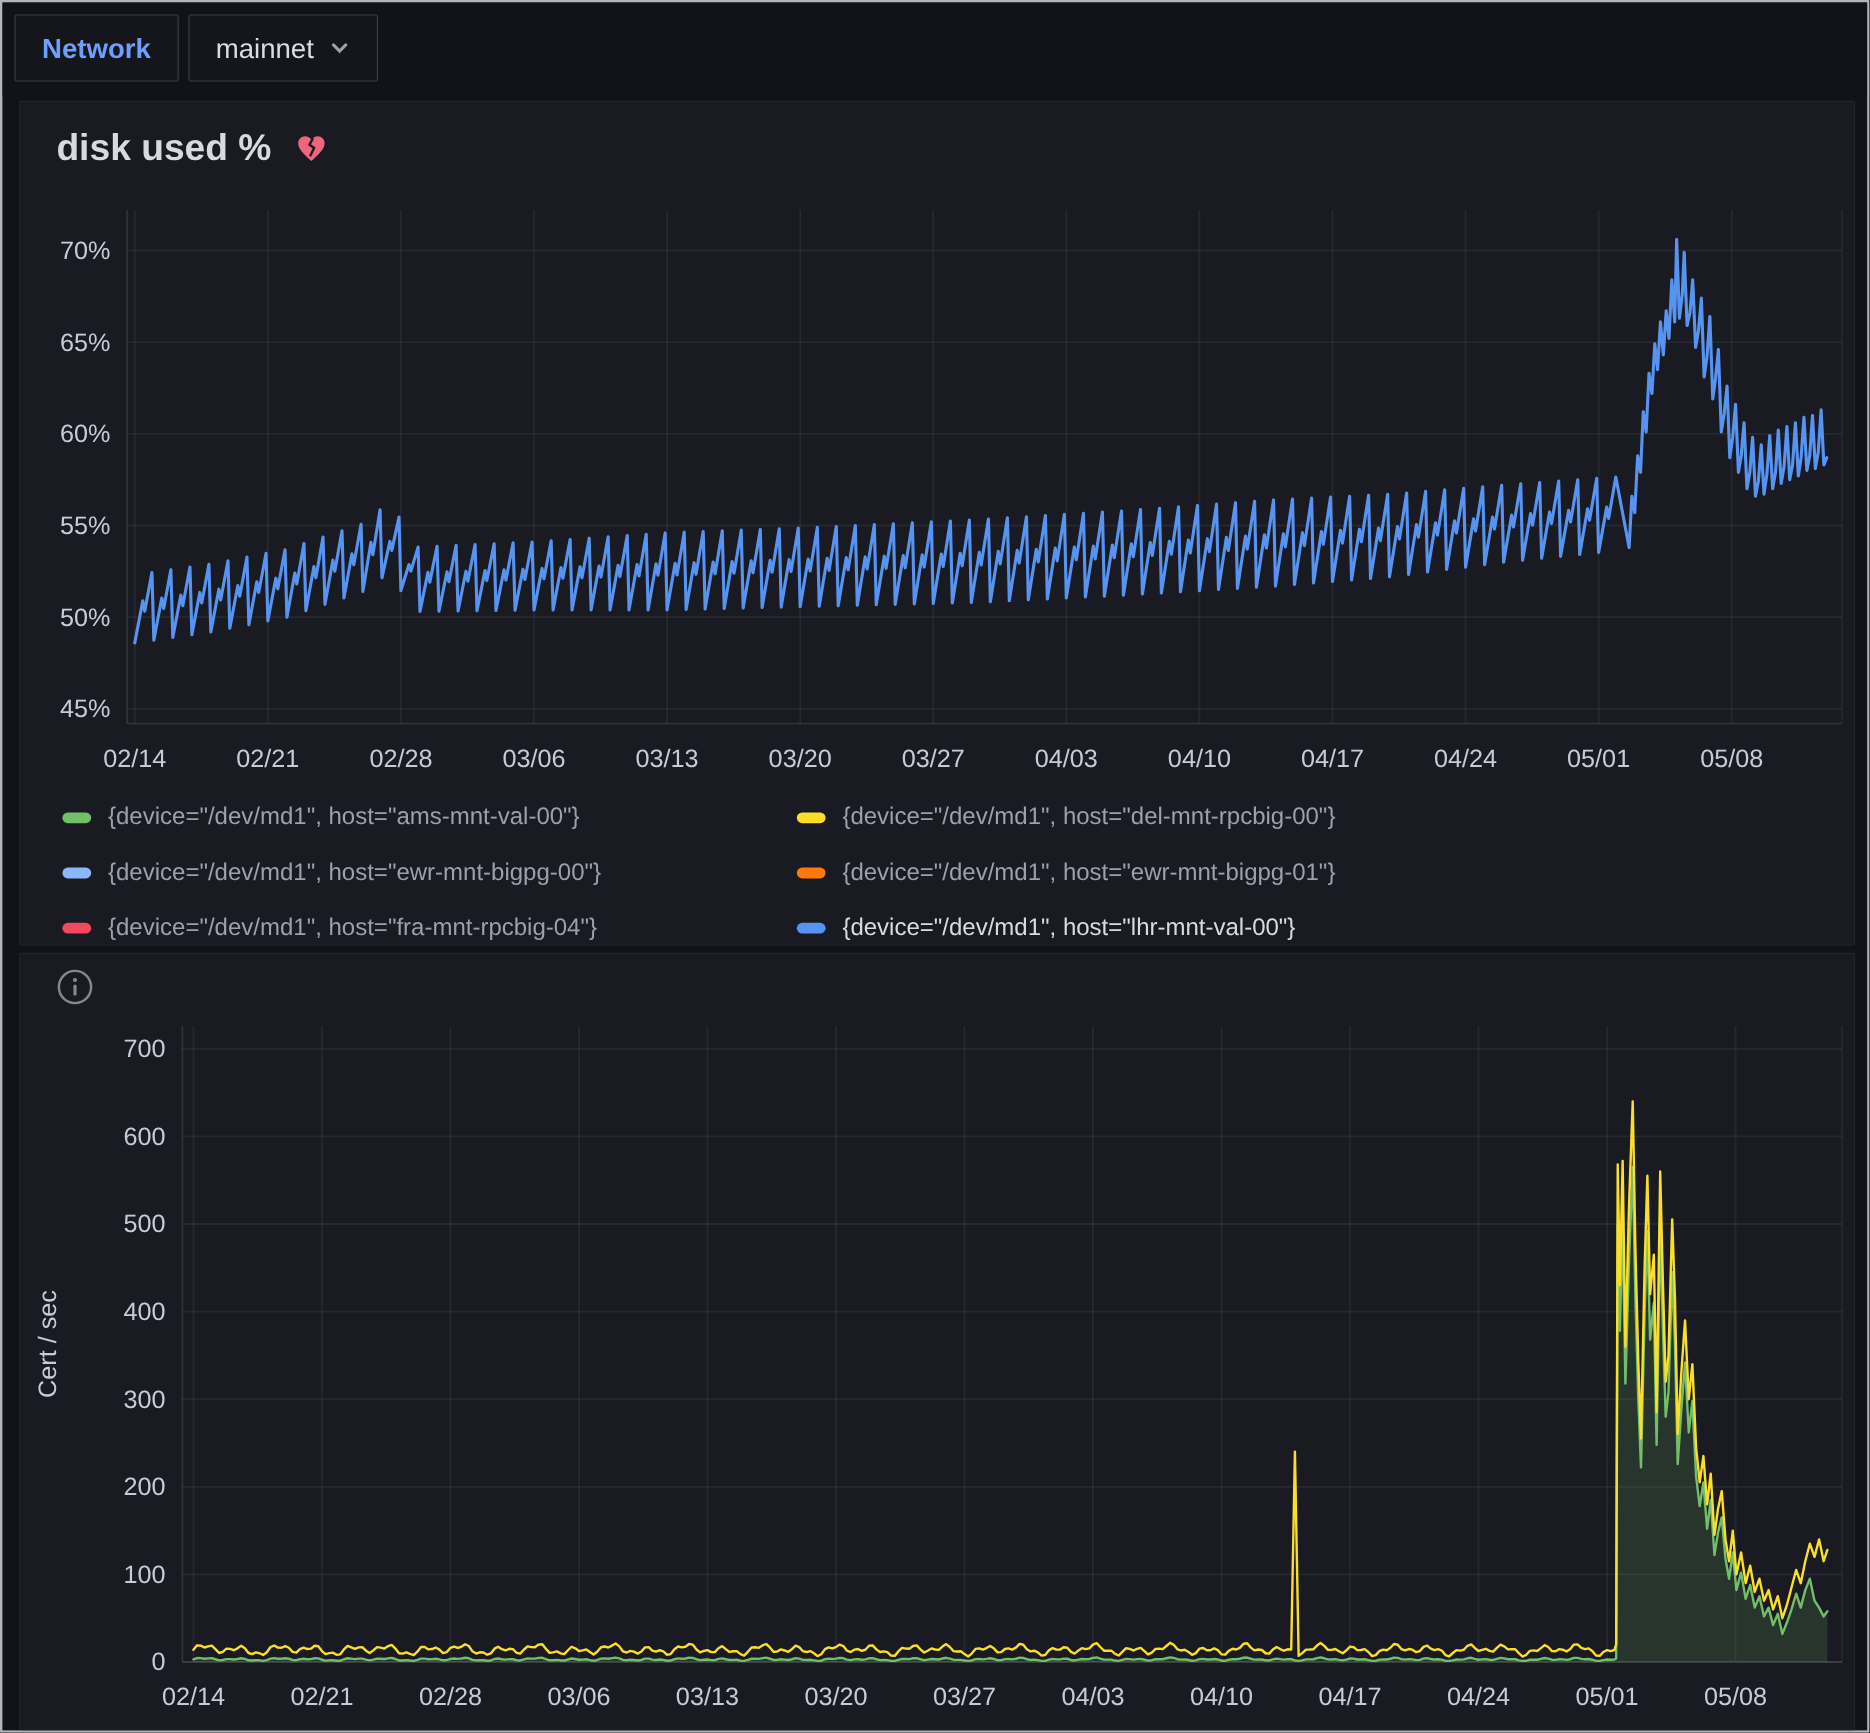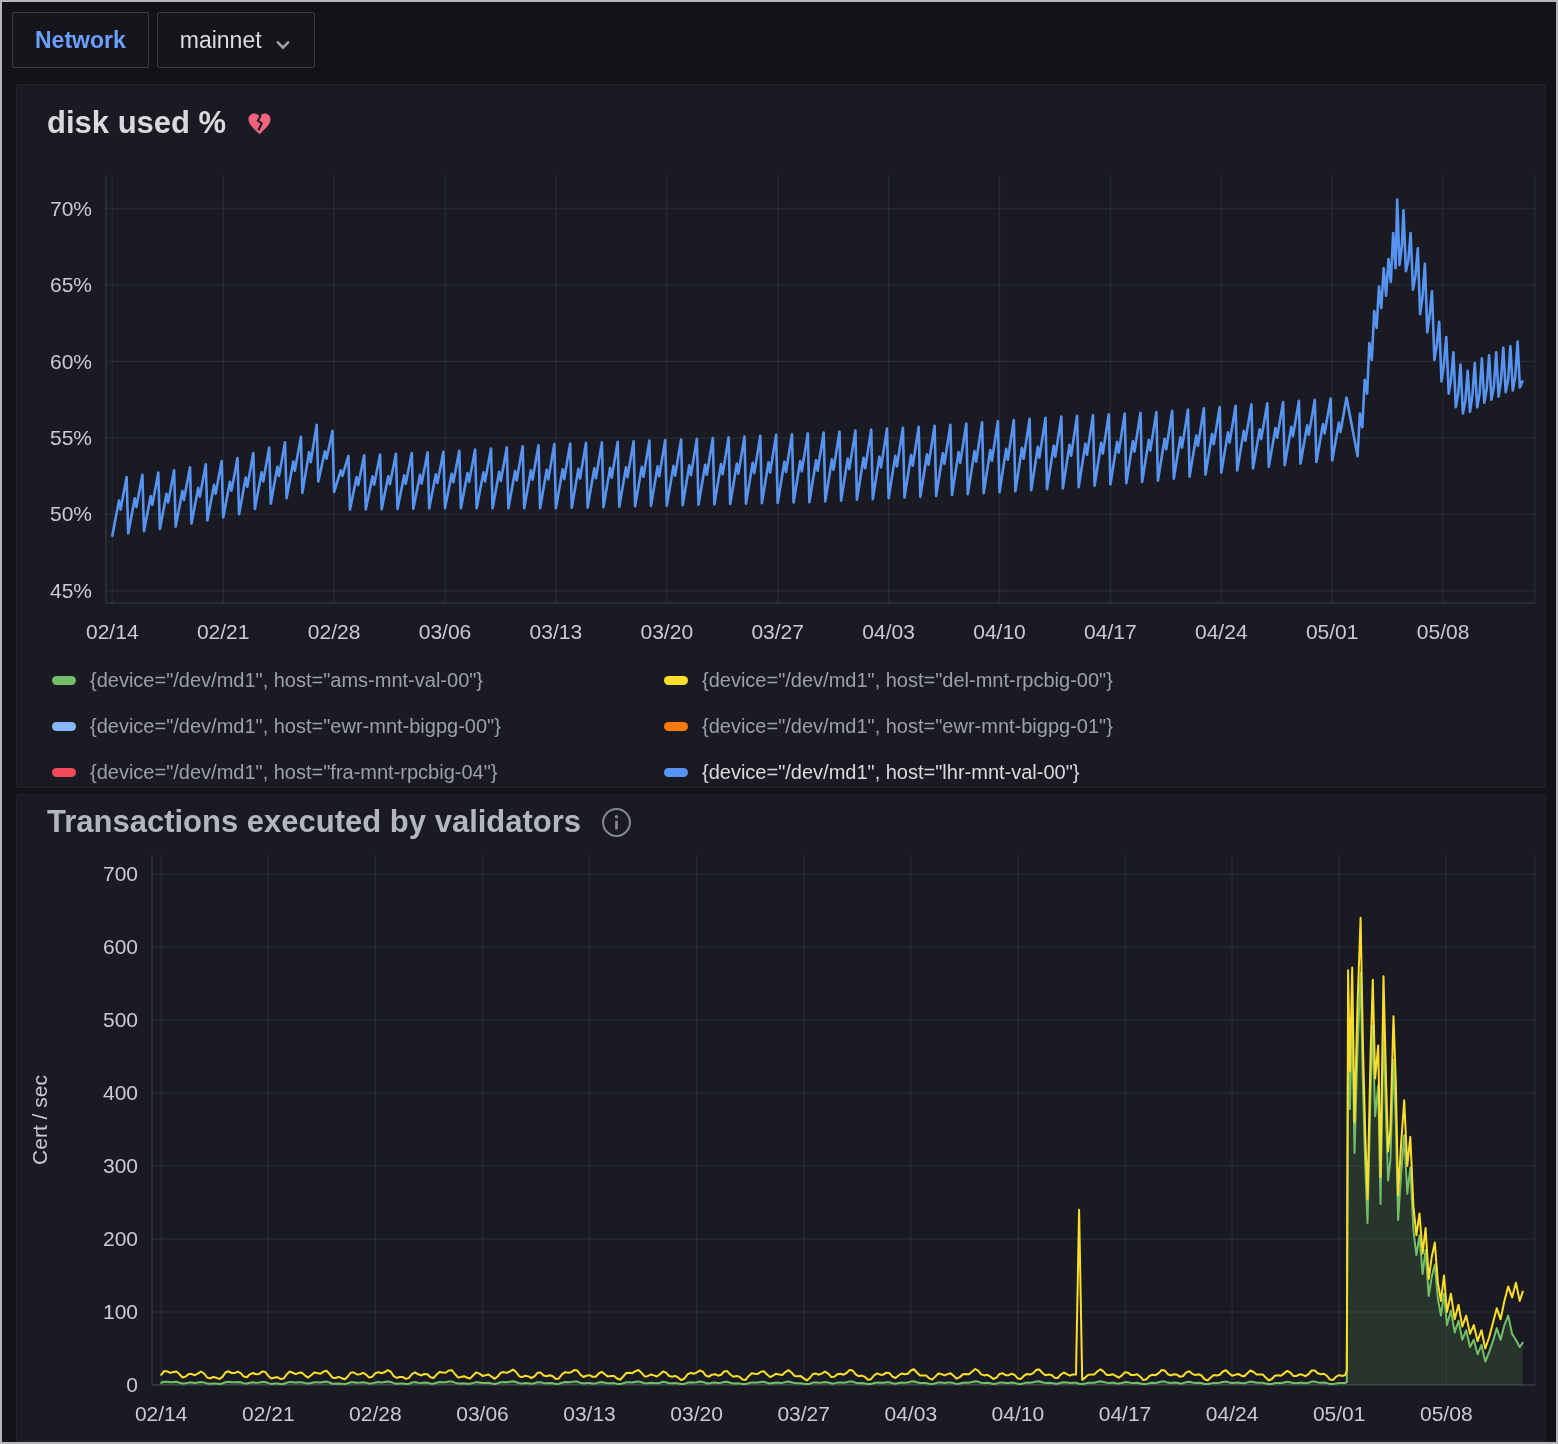--- a/index.html
+++ b/index.html
@@ -10,21 +10,21 @@
     background:#121318; border:2px solid #b4b5b9; position:relative;
   }
   
   .topbar{ display:flex; gap:8px; padding:10px 0 0 10px; height:78px; background:#121318; }
   .chip{
     display:inline-flex; align-items:center; height:56px; padding:0 22px;
     background:#15161c; border:1px solid #3a3c44; border-radius:2px;
     font-size:23px; cursor:pointer;
   }
   .chip-label{ color:#6e9fff; font-weight:600; }
-  .chip-value{ color:#dcdde2; font-weight:500; display:flex; align-items:flex-end; gap:12px;}
+  .chip-value{ color:#dcdde2; font-weight:500; display:flex; align-items:center; gap:12px;}
   
   .panel{
     margin:4px 14px 0 14px; width:1530px; background:#1a1b22;
     border:1px solid #23242b; border-radius:2px; overflow:hidden;
   }
   .panel-1{ height:704px; }
   .panel-2{ height:648px; margin-top:6px; }
   .panel-title-row{ display:flex; align-items:center; gap:20px; padding:16px 0 0 30px; height:60px; }
   .panel-2 .panel-title-row{ padding-top:8px; height:46px; }
   .panel-title{ font-size:31px; font-weight:600; color:#d9dadf; }
@@ -143,21 +143,20 @@
         </div>
         <div class="legend-item">
           <span class="swatch" style="background: rgb(87, 148, 242);"></span>
           <span class="legend-label highlight">{device="/dev/md1", host="lhr-mnt-val-00"}</span>
         </div>
       </div>
   </div>
 
   <div class="panel panel-2">
     <div class="panel-title-row">
-      <span class="panel-title dim">Transactions executed by validators</span>
       <span class="icon">
         <svg width="31" height="31" viewBox="0 0 30 30">
           <circle cx="15" cy="15" r="13" fill="none" stroke="#85878e" stroke-width="2"></circle>
           <circle cx="15" cy="9.4" r="1.7" fill="#85878e"></circle>
           <rect x="13.7" y="13" width="2.6" height="9" rx="1.3" fill="#85878e"></rect>
         </svg>
       </span>
     </div>
     <div class="chart-wrap" style="margin-top:0;">
       <svg id="tx-svg" width="1530" height="590">

